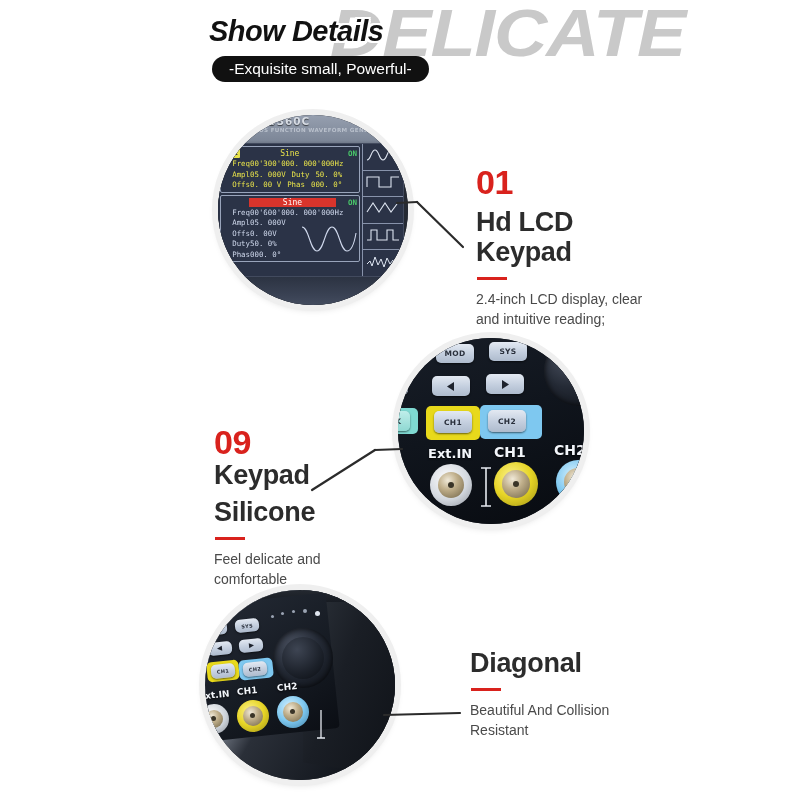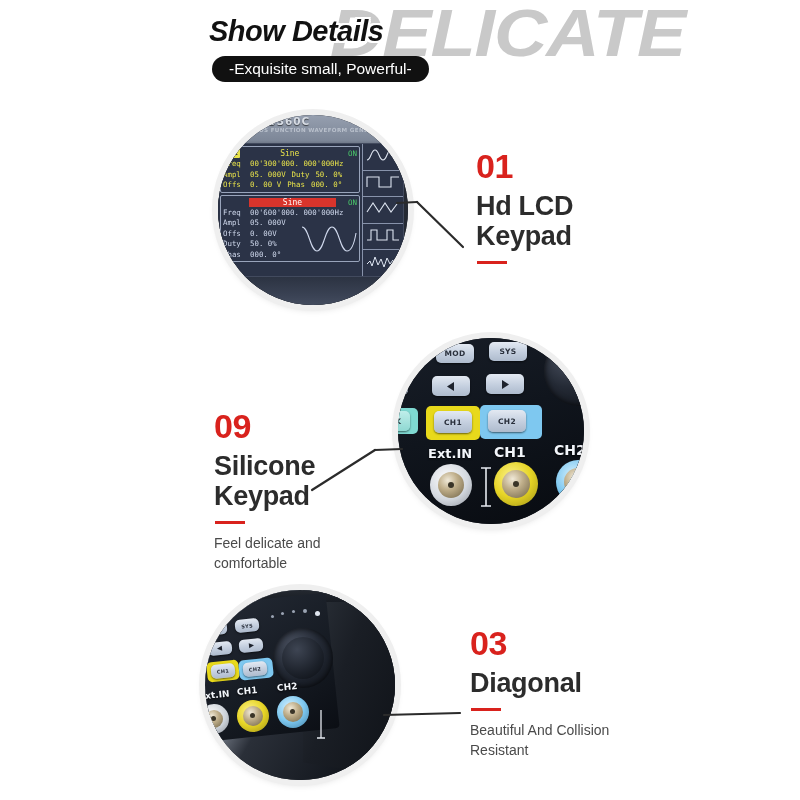--- a/index.html
+++ b/index.html
@@ -195,33 +195,33 @@
     font-size: 8px;
   }
   .chan-wave.hl {
     background: #d8342c;
     color: #ffffff;
     margin: 0 4px;
   }
   .chan-on {
     color: #49c96a;
     font-size: 7.5px;
-    font-weight: normal;
+    font-weight: bold;
     margin-left: 8px;
   }
   .prow {
     display: flex;
     font-family: "DejaVu Sans Mono", monospace;
     font-size: 7.4px;
     color: #e8e24a;
     line-height: 10.5px;
     white-space: nowrap;
   }
   .prow.c2 { color: #cfd8ec; }
-  .plabel { width: 27px; }
+  .plabel { width: 27px; text-align: right; }
   .pval { }
   .pval2 { margin-left: 6px; }
   .sinewave {
     position: absolute;
     right: 2px;
     bottom: 2px;
   }
   .lcd-foot {
     position: absolute;
     left: 0; right: 0;
@@ -346,20 +346,21 @@
   }
   .leader line {
     stroke: #2b2b2b;
     stroke-width: 2.2;
     stroke-linecap: round;
   }
 
   
   .feature-text {
     position: absolute;
+    margin-top: 16px;
   }
   .fnum {
     font-family: "Liberation Sans", sans-serif;
     font-size: 34px;
     font-weight: bold;
     color: #d9221d;
     line-height: 36px;
     letter-spacing: -0.5px;
   }
   .fhead {
@@ -499,20 +500,21 @@
   <svg class="leader" style="left:395px; top:190px;" width="90" height="70" viewBox="0 0 90 70">
     <line x1="2" y1="13" x2="22" y2="12"></line>
     <line x1="22" y1="12" x2="68" y2="57"></line>
   </svg>
 
   <div class="feature-text" style="left:476px; top:148px; width:170px;">
     <div class="fnum">01</div>
     <div class="fhead">Hd LCD</div>
     <div class="fhead" style="margin-top:0;">Keypad</div>
     <div class="fdiv"></div>
+    <div class="fdesc">2.4-inch LCD display, clear and intuitive reading;</div>
   </div>
 
   <div class="photo" id="photo-keypad">
     <div class="photo-inner">
       <div class="kp-bg">
 
         <div class="kbtn" style="left:78px; top:36px; width:38px; height:19px;">MOD</div>
         <div class="kbtn" style="left:131px; top:34px; width:38px; height:19px;">SYS</div>
 
         <div class="kbtn" style="left:24px; top:68px; width:26px; height:19px;">S</div>
@@ -564,22 +566,22 @@
     </div>
   </div>
 
   <svg class="leader" style="left:310px; top:440px;" width="100" height="60" viewBox="0 0 100 60">
     <line x1="2" y1="50" x2="65" y2="10"></line>
     <line x1="65" y1="10" x2="92" y2="9"></line>
   </svg>
 
   <div class="feature-text" style="left:214px; top:408px; width:180px;">
     <div class="fnum">09</div>
+    <div class="fhead" style="margin-top:0;">Keypad</div>
     <div class="fhead">Silicone</div>
-    <div class="fhead" style="margin-top:0;">Keypad</div>
     <div class="fdiv"></div>
     <div class="fdesc">Feel delicate and comfortable</div>
   </div>
 
   <div class="photo" id="photo-diagonal">
     <div class="photo-inner">
       <div class="dg-bg">
         <div class="dg-body"></div>
         <div class="dg-top"></div>
         <div class="dg-panel"></div>
@@ -639,19 +641,18 @@
         </svg>
       </div>
     </div>
   </div>
 
   <svg class="leader" style="left:382px; top:700px;" width="90" height="30" viewBox="0 0 90 30">
     <line x1="2" y1="15" x2="78" y2="13"></line>
   </svg>
 
   <div class="feature-text" style="left:470px; top:625px; width:200px;">
-    <div class="fnum">03</div>
     <div class="fhead">Diagonal</div>
     <div class="fdiv"></div>
     <div class="fdesc">Beautiful And Collision Resistant</div>
   </div>
 
 </div>
 
 </body></html>

